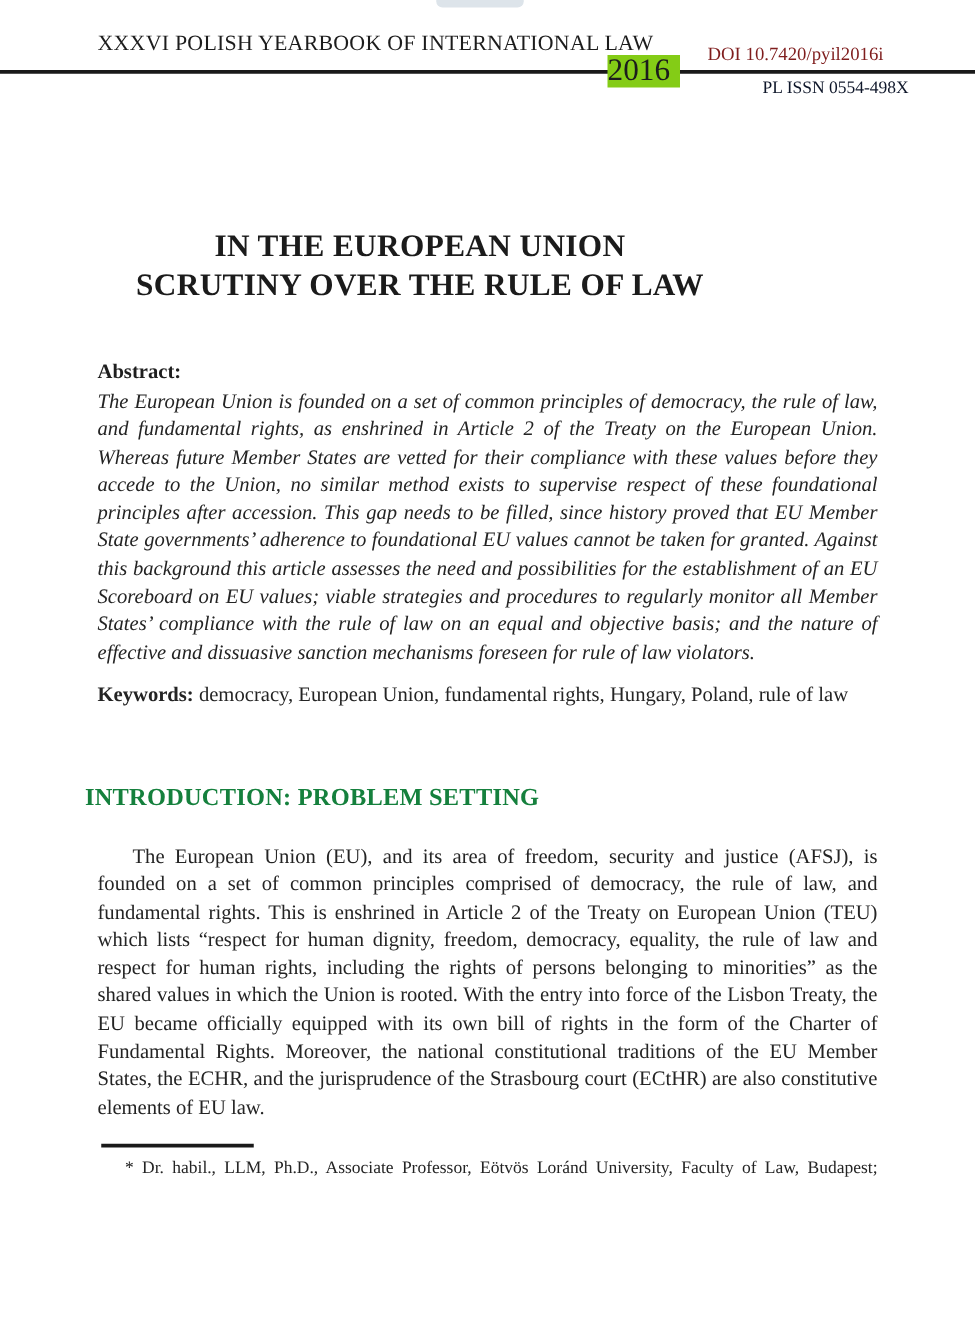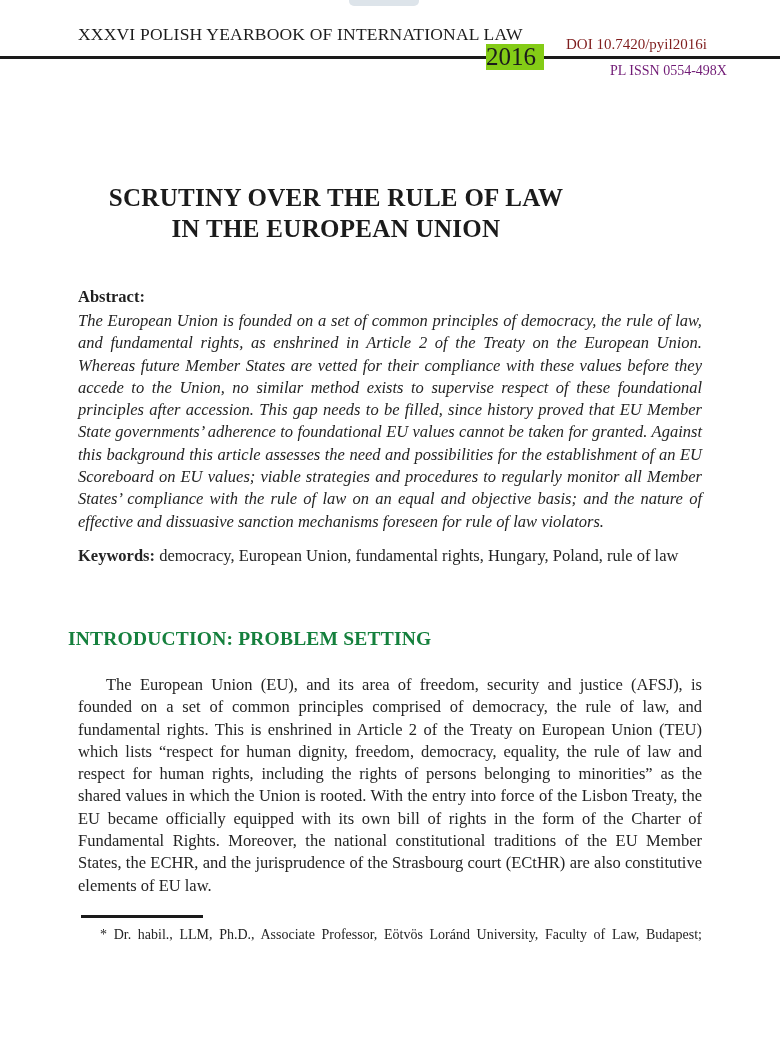--- a/index.html
+++ b/index.html
@@ -61,21 +61,21 @@
     font-size: 15px;
     white-space: nowrap;
     color: #7f1d1d;
   }
   .issn {
     position: absolute;
     top: 63px;
     left: 610px;
     font-size: 14px;
     white-space: nowrap;
-    color: #701a75;
+    color: #0f172a;
   }
   .author-line {
     position: absolute;
     top: 111px;
     left: 80px;
     width: 612px;
     text-align: right;
     font-style: italic;
     font-size: 21px;
     color: #222222;
@@ -180,22 +180,22 @@
   <div class="header-rule"></div>
 
   <div class="volume-year">2016</div>
 
   <div class="doi">DOI 10.7420/pyil2016i</div>
 
   <div class="issn">PL ISSN 0554-498X</div>
 
 
   <div class="article-title">
+    <div>IN THE EUROPEAN UNION</div>
     <div>SCRUTINY OVER THE RULE OF LAW</div>
-    <div>IN THE EUROPEAN UNION</div>
   </div>
 
   <div class="abstract-block">
     <div class="abstract-label">Abstract:</div>
     <div class="abstract-text">The European Union is founded on a set of common principles of democracy, the rule of law, and fundamental rights, as enshrined in Article 2 of the Treaty on the European Union. Whereas future Member States are vetted for their compliance with these values before they accede to the Union, no similar method exists to supervise respect of these foundational principles after accession. This gap needs to be filled, since history proved that EU Member State governments’ adherence to foundational EU values cannot be taken for granted. Against this background this article assesses the need and possibilities for the establishment of an EU Scoreboard on EU values; viable strategies and procedures to regularly monitor all Member States’ compliance with the rule of law on an equal and objective basis; and the nature of effective and dissuasive sanction mechanisms foreseen for rule of law violators.</div>
   </div>
 
   <div class="keywords-block"><span class="keywords-label">Keywords:</span><span> democracy, European Union, fundamental rights, Hungary, Poland, rule of law</span></div>
 
   <div class="section-heading">INTRODUCTION: PROBLEM SETTING</div>

